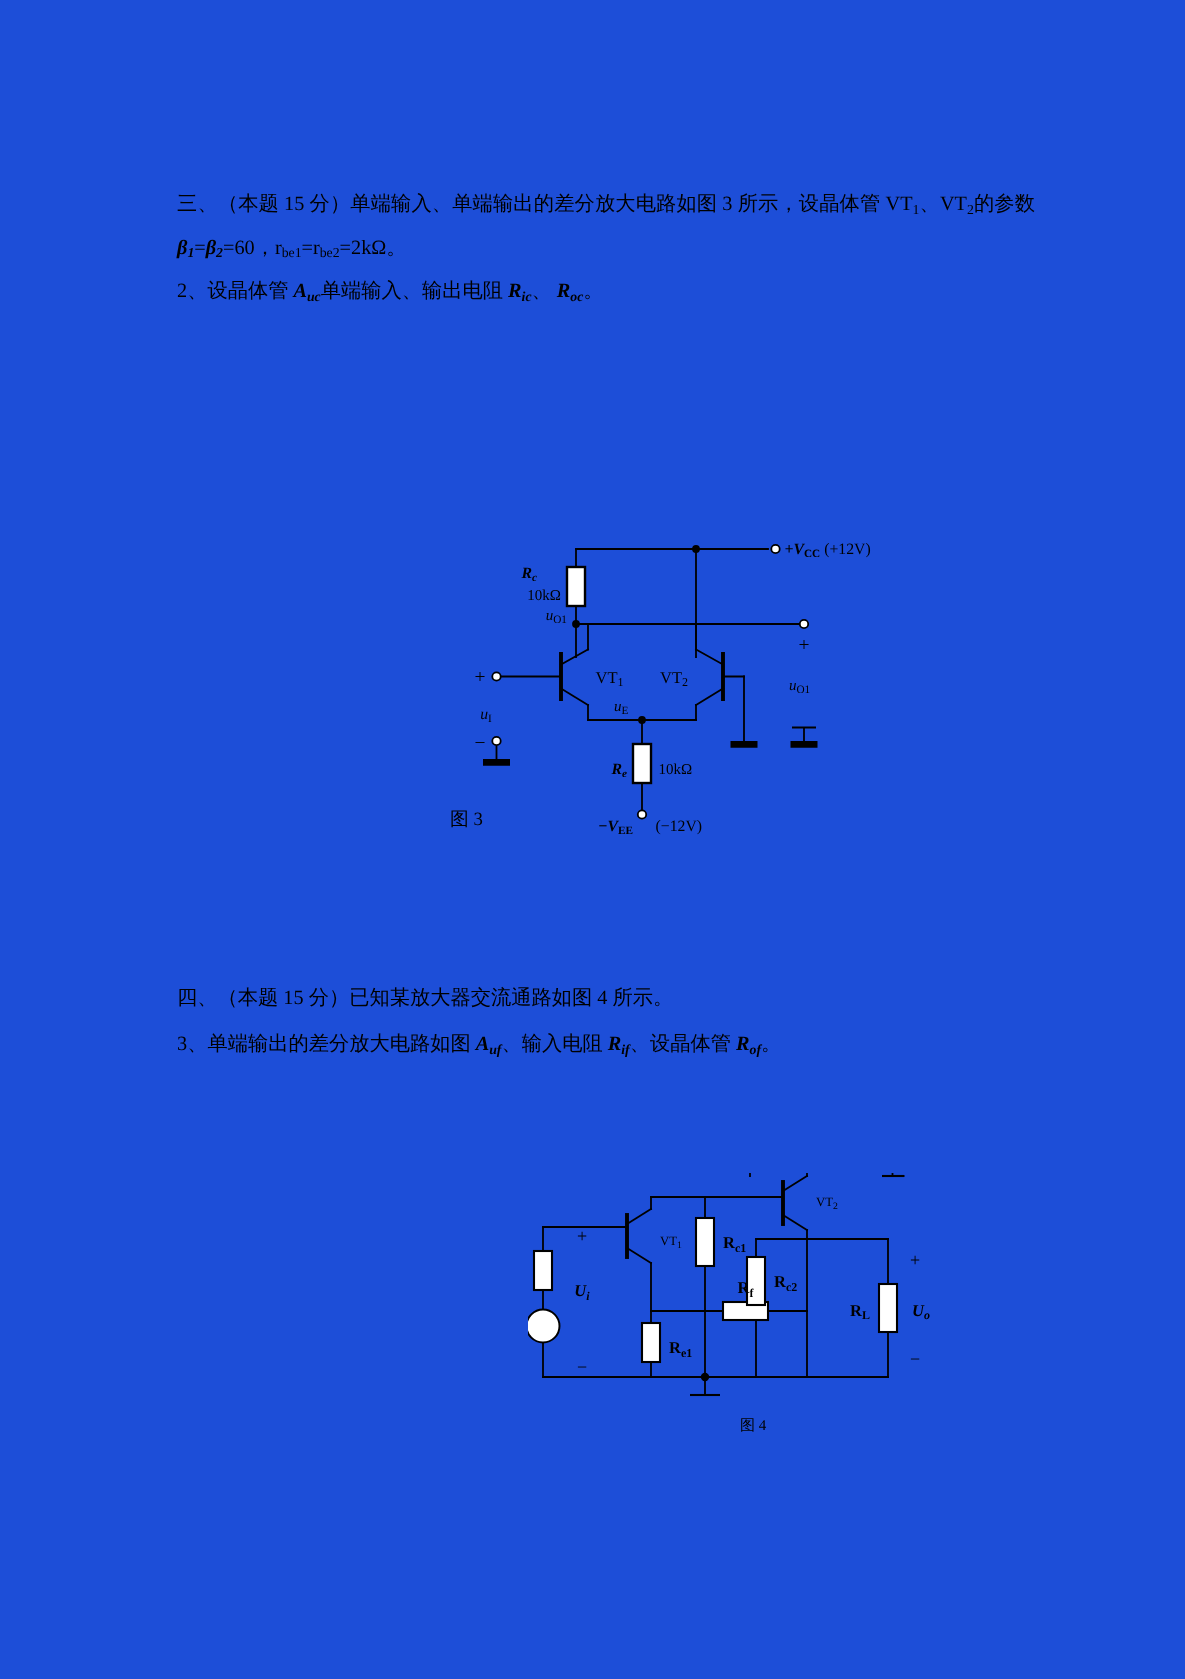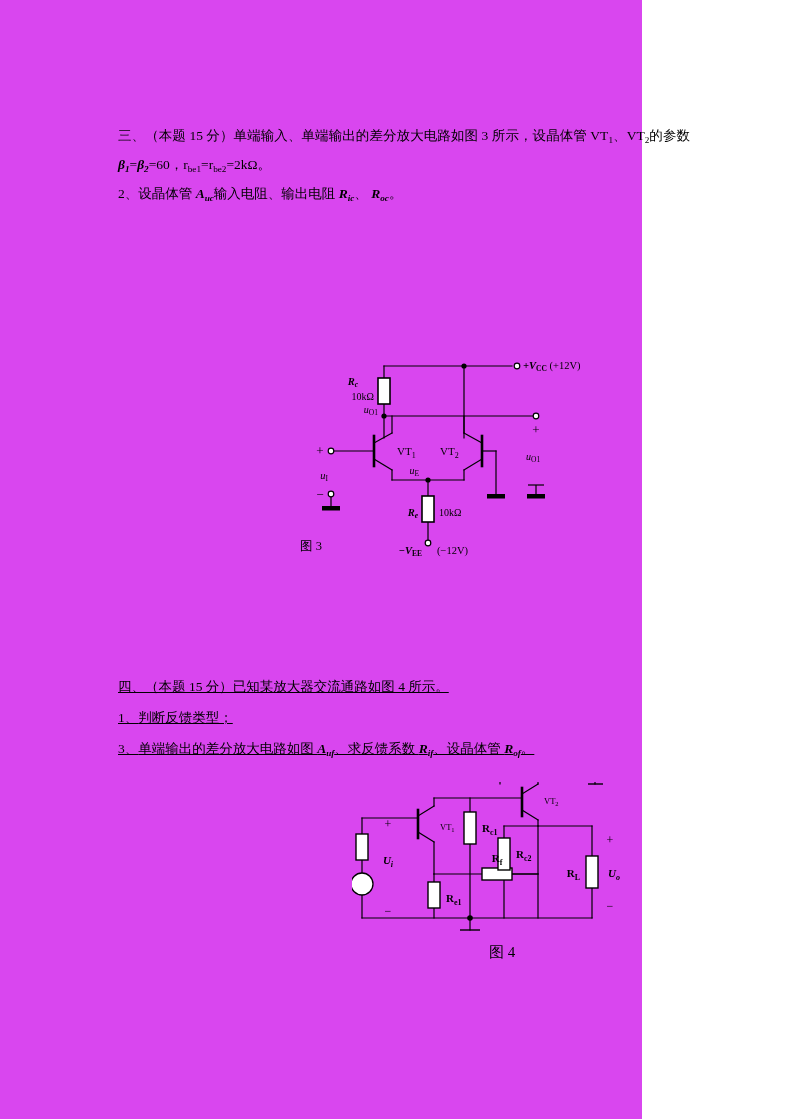--- a/index.html
+++ b/index.html
@@ -11,36 +11,36 @@
     width: 790px;
     height: 1119px;
     position: relative;
     font-family: "Liberation Serif", serif;
     color: #000000;
     overflow: hidden;
   }
   .page {
     position: absolute;
     left: 0; top: 0;
-    width: 642px;
+    width: 790px;
     height: 1119px;
-    background: #d946ef;
+    background: #1d4ed8;
   }
 
   
   .qblock {
     position: absolute;
     left: 118px;
     width: 572px;
     font-size: 13.5px;
     line-height: 29px;
     text-align: justify;
   }
   .q3 { top: 121px; }
-  .q4 { top: 672px; text-decoration: underline; }
+  .q4 { top: 650px; }
 
   .line { white-space: normal; }
   .mib { font-family: "Liberation Serif", serif; font-style: italic; font-weight: bold; }
   .mup { font-family: "Liberation Serif", serif; font-style: normal; }
   sub {
     font-size: 0.68em;
     vertical-align: -0.28em;
     line-height: 0;
   }
   .q4 .line { margin-bottom: 0; }
@@ -69,39 +69,39 @@
     top: 782px;
     width: 300px;
     height: 160px;
   }
   #fig4-caption {
     position: absolute;
     left: 352px;
     top: 943px;
     width: 300px;
     text-align: center;
-    font-size: 15px;
+    font-size: 10px;
   }
   svg { display: block; }
   svg text { font-family: "Liberation Serif", serif; }
 </style>
 </head>
 <body>
 
 <div class="page">
 
   <div class="qblock q3">
 
     <div class="line">
       <span>三、（本题 15 分）单端输入、单端输出的差分放大电路如图 3 所示，设晶体管 VT</span><sub>1</sub><span>、VT</span><sub>2</sub><span>的参数 </span><span class="mib">β</span><sub class="mib">1</sub><span>=</span><span class="mib">β</span><sub class="mib">2</sub><span>=60，</span><span class="mup">r</span><sub>be1</sub><span>=</span><span class="mup">r</span><sub>be2</sub><span>=2kΩ。</span>
     </div>
 
 
     <div class="line">
-      <span>2、</span><span>设晶体管 </span><span class="mib">A</span><sub class="mib">uc</sub><span>输入电阻、输出电阻 </span><span class="mib">R</span><sub class="mib">ic</sub><span>、 </span><span class="mib">R</span><sub class="mib">oc</sub><span>。</span>
+      <span>2、</span><span>设晶体管 </span><span class="mib">A</span><sub class="mib">uc</sub><span>单端输入、输出电阻 </span><span class="mib">R</span><sub class="mib">ic</sub><span>、 </span><span class="mib">R</span><sub class="mib">oc</sub><span>。</span>
     </div>
 
   </div>
 
   <div id="fig3-wrap">
     <svg width="300" height="215" viewBox="0 0 300 215">
       <g stroke="#000" stroke-width="1.2" fill="none" stroke-linecap="square">
 
         <line x1="84" y1="18" x2="164" y2="18"></line>
         <line x1="164" y1="18" x2="212" y2="18"></line>
@@ -217,24 +217,21 @@
       <text x="20" y="107" font-size="13" text-anchor="middle">+</text>
       <text x="20" y="151" font-size="13" text-anchor="middle">−</text>
       <text x="236" y="86" font-size="13" text-anchor="middle">+</text>
     </svg>
   </div>
   <div id="fig3-caption">图 3</div>
 
   <div class="qblock q4">
     <div class="line">四、（本题 15 分）已知某放大器交流通路如图 4 所示。</div>
     <div class="line q4sub">
-      <span>1、</span><span>判断反馈类型；</span>
-    </div>
-    <div class="line q4sub">
-      <span>3、</span><span>单端输出的差分放大电路如图 </span><span class="mib">A</span><sub class="mib">uf</sub><span>、求反馈系数 </span><span class="mib">R</span><sub class="mib">if</sub><span>、设晶体管 </span><span class="mib">R</span><sub class="mib">of</sub><span>。</span>
+      <span>3、</span><span>单端输出的差分放大电路如图 </span><span class="mib">A</span><sub class="mib">uf</sub><span>、输入电阻 </span><span class="mib">R</span><sub class="mib">if</sub><span>、设晶体管 </span><span class="mib">R</span><sub class="mib">of</sub><span>。</span>
     </div>
   </div>
 
   <div id="fig4-wrap">
     <svg width="300" height="160" viewBox="0 0 300 160">
       <g stroke="#000" stroke-width="1.2" fill="none" stroke-linecap="square">
 
         <line x1="10" y1="36" x2="10" y2="52"></line>
         <line x1="10" y1="78" x2="10" y2="92"></line>
         <line x1="10" y1="36" x2="66" y2="36"></line>

